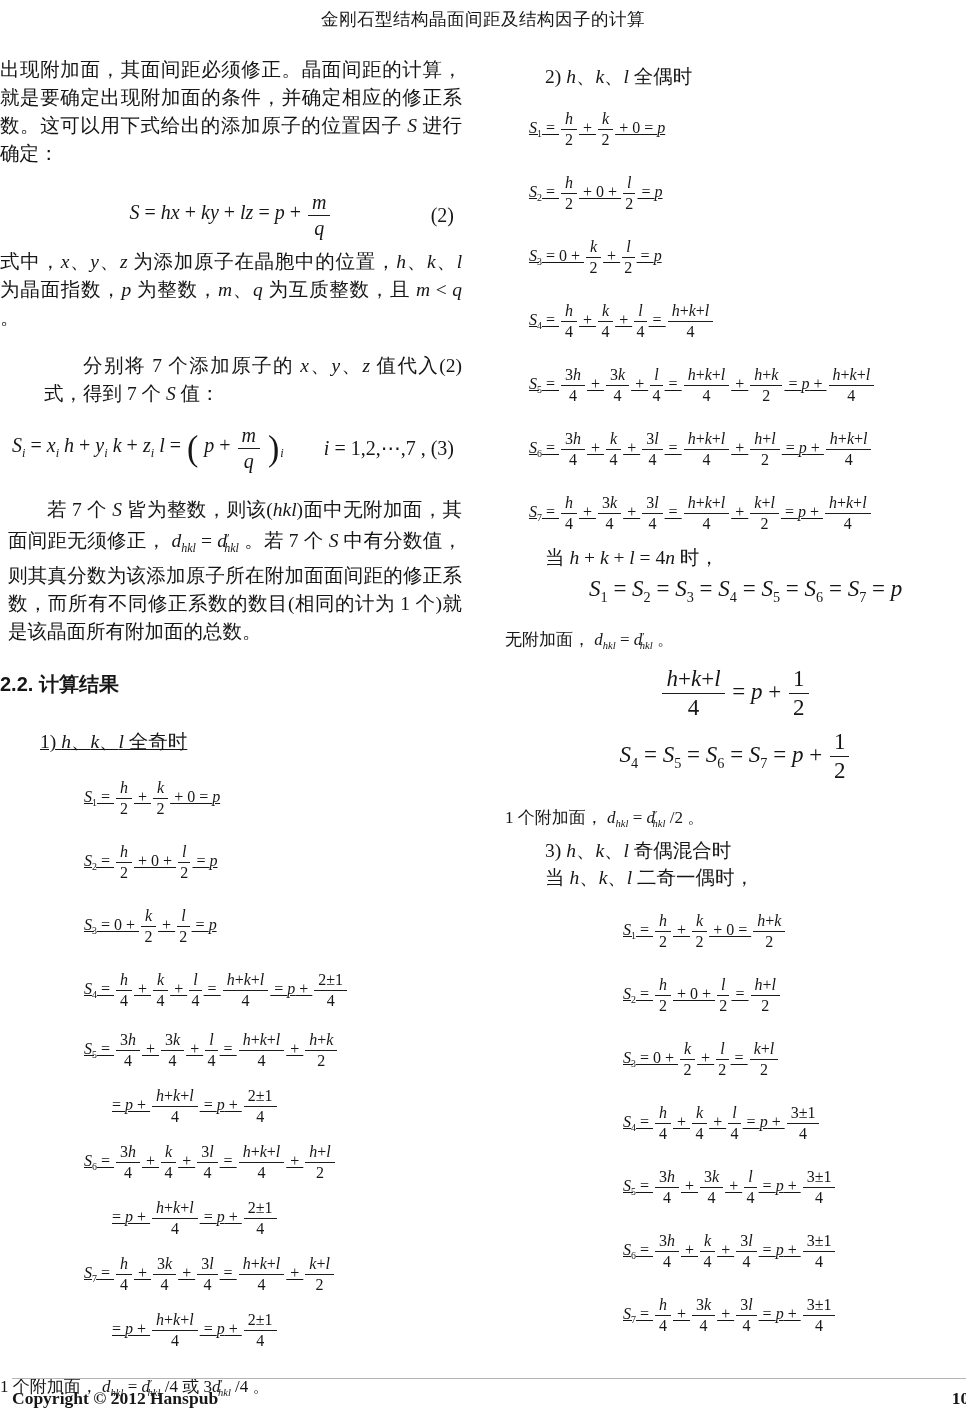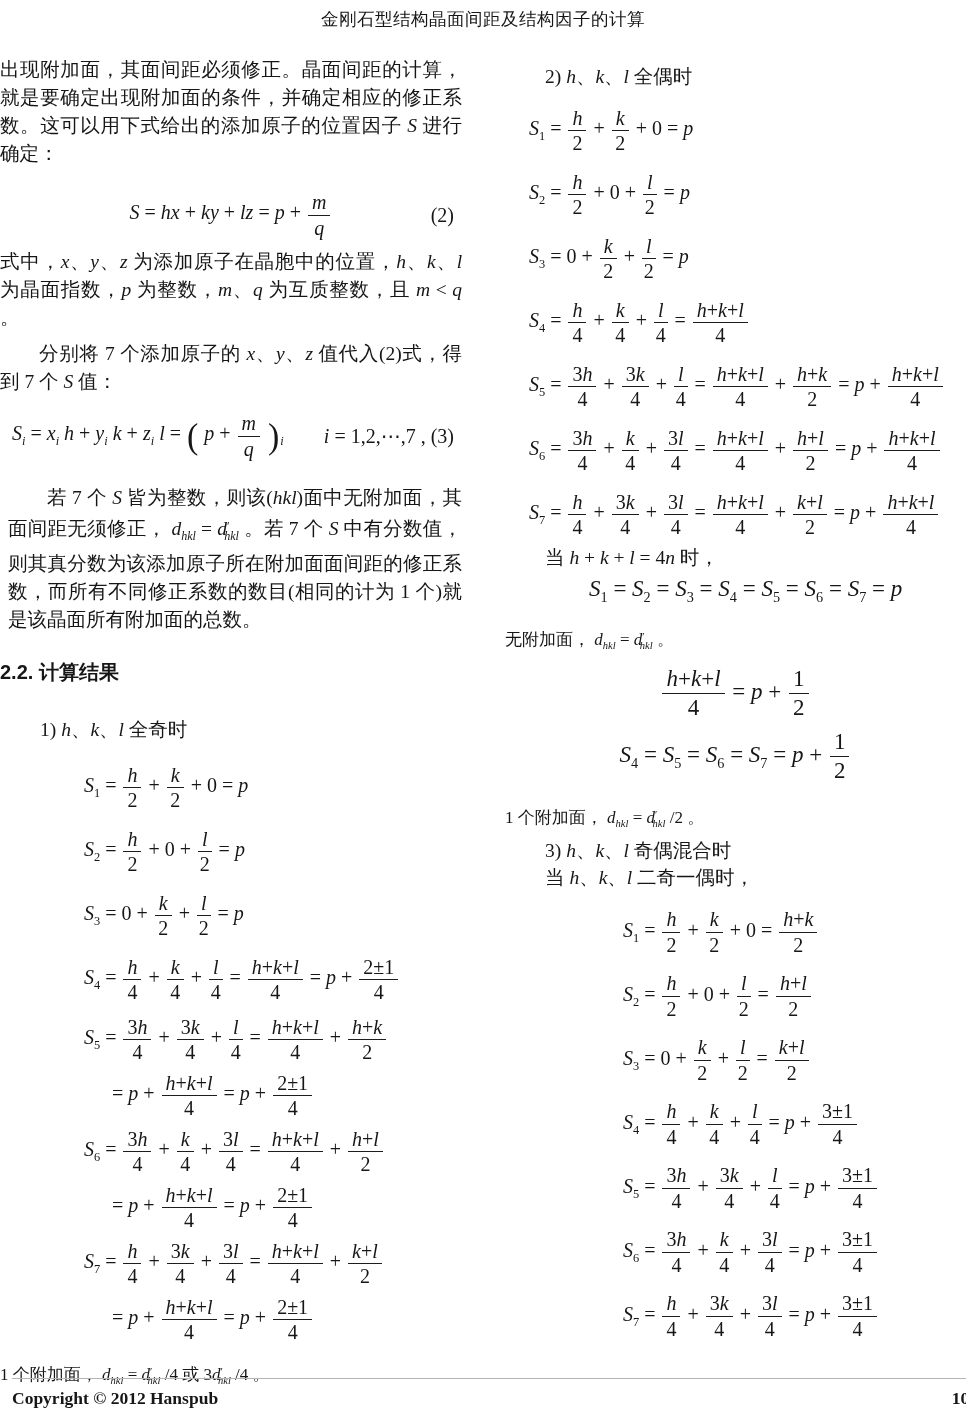--- a/index.html
+++ b/index.html
@@ -13,38 +13,38 @@
   .col{position:absolute;top:56px;}
   .col.left{left:0;width:462px;}
   .col.right{left:505px;width:461px;}
   .para{font-size:19.5px;line-height:28px;text-align:justify;}
   .indent{text-indent:2em;}
   .eqrow{position:relative;display:flex;align-items:center;justify-content:center;
     font-size:20px;white-space:nowrap;}
   #eq2row{height:66px;margin-top:14px;}
   #eq3row{height:72px;margin-top:4px;justify-content:flex-start;padding-left:12px;}
   #para2{margin-top:0;}
-  #para3{margin-top:8px;}
+  #para3{margin-top:20px;padding-left:44px;}
   #para4{margin-top:12px;padding-left:8px;}
   .eqnum{position:absolute;right:8px;font-style:normal;}
   .eqtail{margin-left:40px;}
   .sec-heading{margin-top:26px;font-family:"Liberation Sans","DejaVu Sans",sans-serif;
     font-weight:bold;font-size:20px;line-height:25px;}
   .case-label{font-size:19.5px;line-height:26px;padding-left:40px;white-space:nowrap;}
-  #case1-label{margin-top:32px;}
+  #case1-label{margin-top:32px;text-decoration:underline;}
   #case2-label{margin-top:8px;}
   .cond{font-size:19.5px;line-height:28px;padding-left:40px;white-space:nowrap;}
   .concl{font-size:17px;line-height:29px;white-space:nowrap;}
   #case1-conclusion{margin-top:12px;}
   #concl-no-extra{margin-top:16px;}
   #concl-one-extra{margin-top:14px;}
   .eqlist{margin-top:10px;}
   #case2-eqs{margin-top:6px;}
   #case3-eqs{margin-top:6px;}
-  .eqline{font-size:20px;height:64px;line-height:64px;white-space:nowrap;}
+  .eqline{font-size:16px;height:64px;line-height:64px;white-space:nowrap;text-decoration:underline;}
   .eqblock.multi .eqline{height:56px;line-height:56px;}
   .left .eqline{padding-left:84px;}
   .left .eqline.cont{padding-left:112px;}
   #case2-eqs .eqline{padding-left:24px;}
   #case3-eqs .eqline{padding-left:118px;}
   .eqcenter{font-size:23px;white-space:nowrap;}
   #eq-all-equal{height:34px;line-height:34px;padding-left:84px;}
   #eq-half{height:64px;line-height:64px;text-align:center;}
   #eq-s4s7{height:62px;line-height:62px;text-align:center;}
   .frac{display:inline-flex;flex-direction:column;align-items:center;

